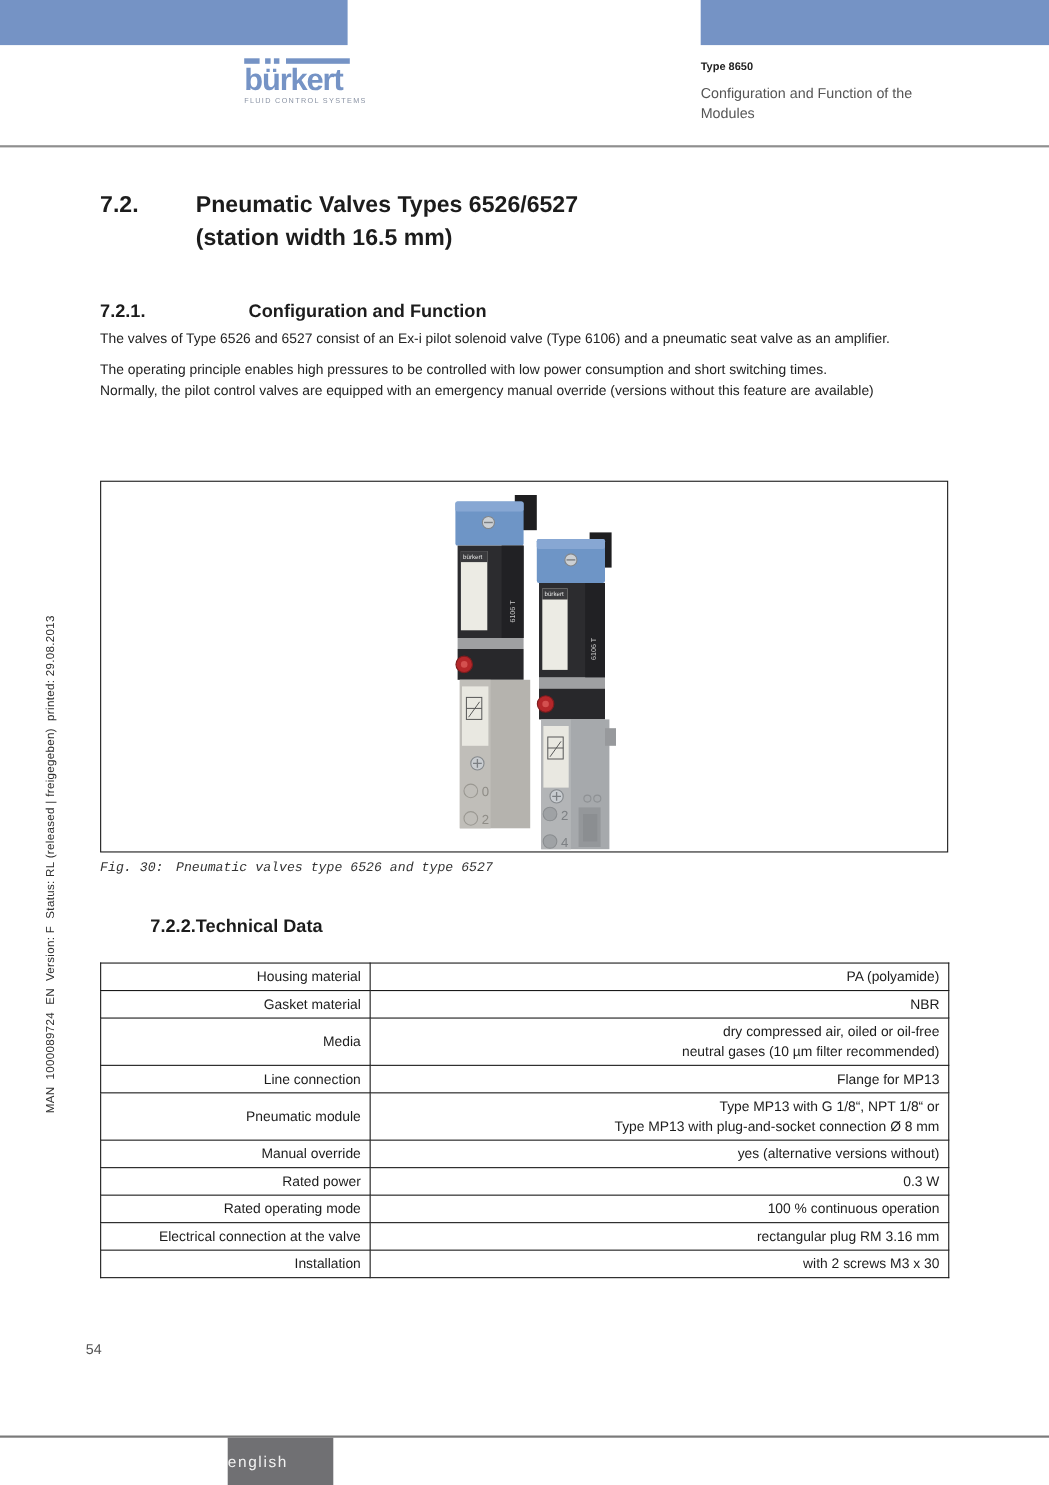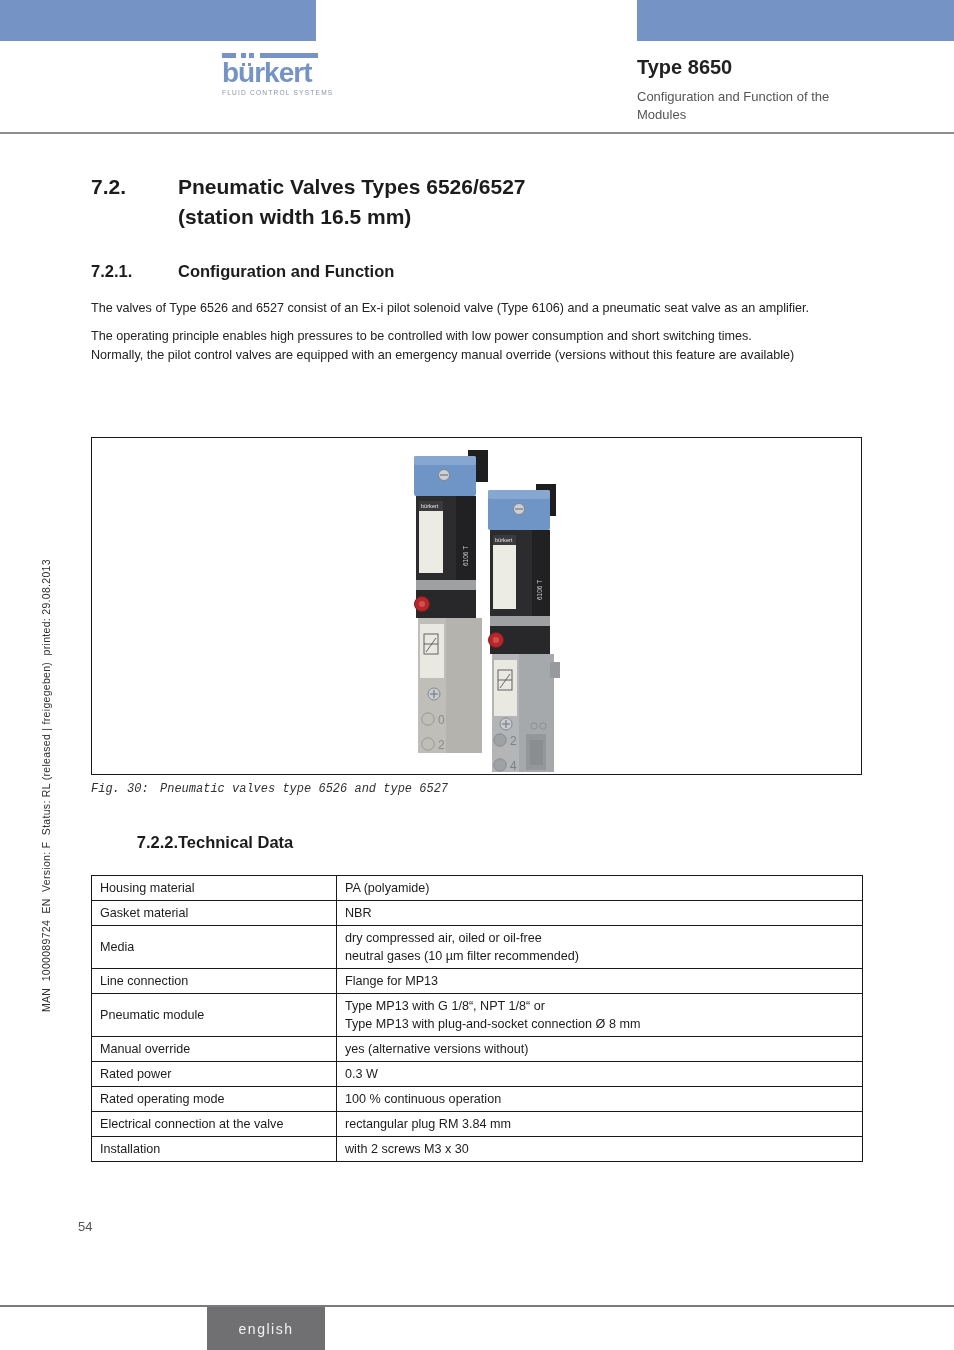--- a/index.html
+++ b/index.html
@@ -16,59 +16,59 @@
   .logo { position:absolute; left:222px; top:53px; width:97px; }
   .logo-bar { display:flex; align-items:center; height:5px; margin-bottom:2px; }
   .logo-bar .seg { background:#7593C5; height:5px; }
   .logo-bar .s1 { width:14px; margin-right:5px; }
   .logo-bar .dot { width:5px; margin-right:3px; }
   .logo-bar .s2 { width:58px; margin-left:3px; }
   .logo-brand { font-size:28px; font-weight:bold; color:#7593C5; letter-spacing:-1px; line-height:26px; }
   .logo-tagline { font-size:6.6px; letter-spacing:1.2px; color:#8a93a4; margin-top:3px; white-space:nowrap; }
 
   .header-right { position:absolute; left:637px; top:56px; width:290px; }
-  .doc-type { font-size:20px; font-weight:bold; color:#222; margin-bottom:9px; }
+  .doc-type { font-size:10px; font-weight:bold; color:#222; margin-bottom:9px; }
   .doc-subtitle { font-size:13px; color:#555; line-height:18px; }
 
   .header-rule { position:absolute; left:0; top:132px; width:954px; height:2px; background:#8f8f8f; }
 
   .sidebar-vertical {
     position:absolute; left:40px; top:1012px; width:520px;
     transform-origin:0 0; transform:rotate(-90deg);
     font-size:10.5px; letter-spacing:0.3px; color:#2e2e2e; white-space:pre;
   }
 
   .h1-row { position:absolute; left:91px; top:172px; display:flex; }
   .h1-num { width:87px; font-size:21px; font-weight:bold; line-height:30px; }
   .h1-title { font-size:21px; font-weight:bold; line-height:30px; }
   .h2-row { position:absolute; left:91px; display:flex; }
-  .h2-row.config { top:262px; }
+  .h2-row.config { top:274px;gap:48px; }
   .h2-row.tech { top:833px;text-align:right; }
   .h2-num { width:87px; font-size:16.5px; font-weight:bold; }
   .h2-title { font-size:16.5px; font-weight:bold; }
 
   .body-text { position:absolute; left:91px; top:299px; width:775px; font-size:12.6px; line-height:19px; color:#222; }
   .body-text p.gap { margin-bottom:9px; }
 
   .figure-box { position:absolute; left:91px; top:437px; width:771px; height:338px; border:1px solid #1a1a1a; background:#fff; }
   .figure-box svg { position:absolute; left:0; top:0; }
 
   .caption { position:absolute; left:91px; top:782px; font-size:12px; font-style:italic; color:#333; display:flex;font-family:Liberation Mono, monospace; }
   .caption .cap-label { width:69px; }
 
   table.tech { position:absolute; left:91px; top:875px; width:772px; border-collapse:collapse; border:1.5px solid #111; }
-  table.tech td { border:1px solid #1a1a1a; font-size:12.6px; line-height:18px; padding:3px 8px; vertical-align:middle; color:#1c1c1c; }
+  table.tech td { border:1px solid #1a1a1a; font-size:12.6px; line-height:18px; padding:3px 8px; vertical-align:middle; color:#1c1c1c;text-align:right; }
   table.tech td.lbl { width:245px; }
 
   .page-number { position:absolute; left:36px; top:1219px; font-size:13px; color:#555;margin-left:42px; }
   .footer-rule { position:absolute; left:0; top:1305px; width:954px; height:2px; background:#7a7a7a; }
   .footer-lang {
-    position:absolute; left:207px; top:1307px; width:118px; height:43px;
+    position:absolute; left:207px; top:1307px; width:96px; height:43px;
     background:#707073; color:#f2f2f2; font-size:14px; letter-spacing:1.5px;
-    display:flex; align-items:center; justify-content:center;
+    display:flex; align-items:center; 
   }
 </style>
 </head>
 <body>
 
 <div class="page">
 
   <div class="topbar left"></div>
   <div class="topbar right"></div>
 
@@ -235,21 +235,21 @@
       <tr>
         <td class="lbl">Rated power</td>
         <td>0.3 W</td>
       </tr>
       <tr>
         <td class="lbl">Rated operating mode</td>
         <td>100 % continuous operation</td>
       </tr>
       <tr>
         <td class="lbl">Electrical connection at the valve</td>
-        <td>rectangular plug RM 3.84 mm</td>
+        <td>rectangular plug RM 3.16 mm</td>
       </tr>
       <tr>
         <td class="lbl">Installation</td>
         <td>with 2 screws M3 x 30</td>
       </tr>
     </tbody>
   </table>
 
   <div class="page-number">54</div>
   <div class="footer-rule"></div>

